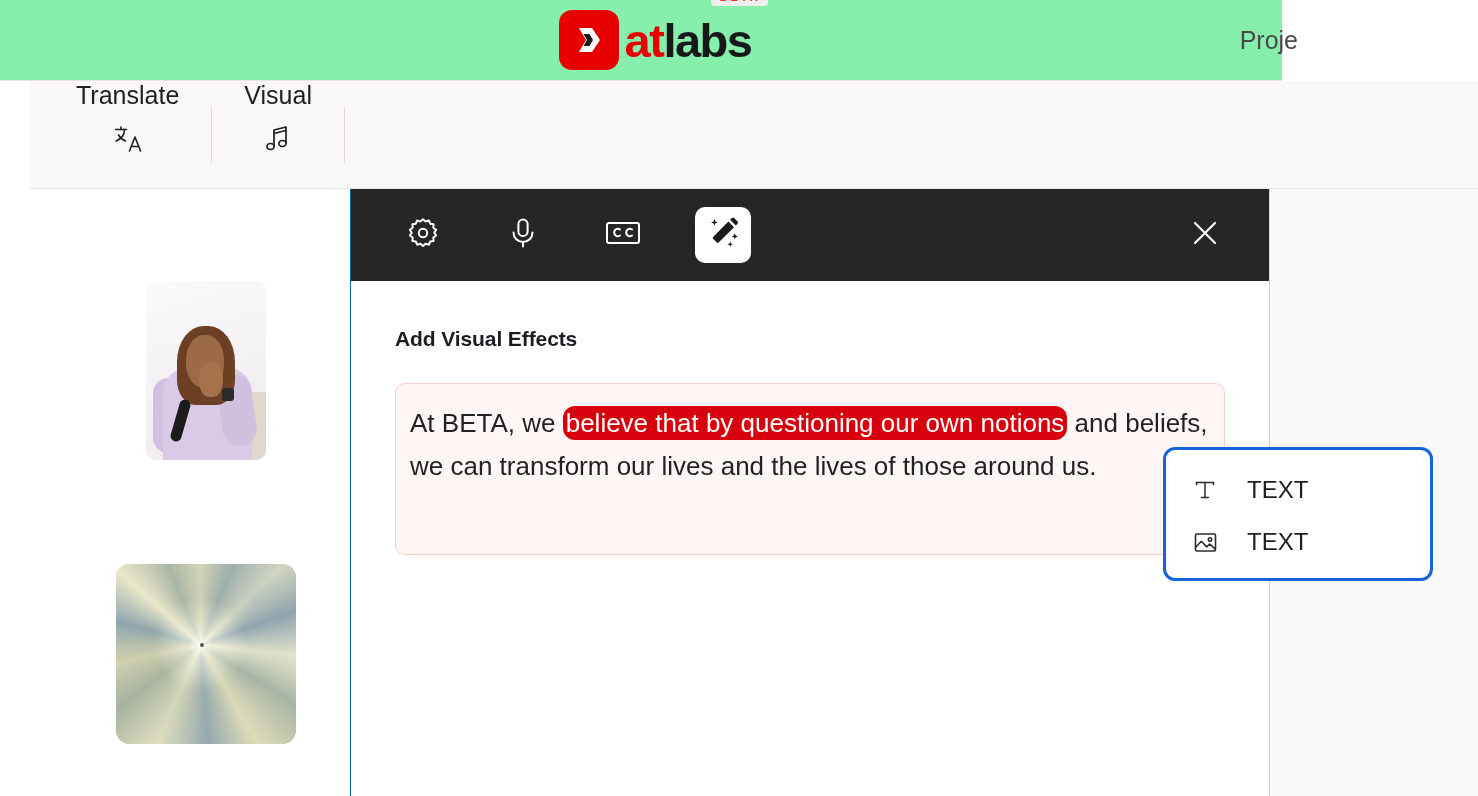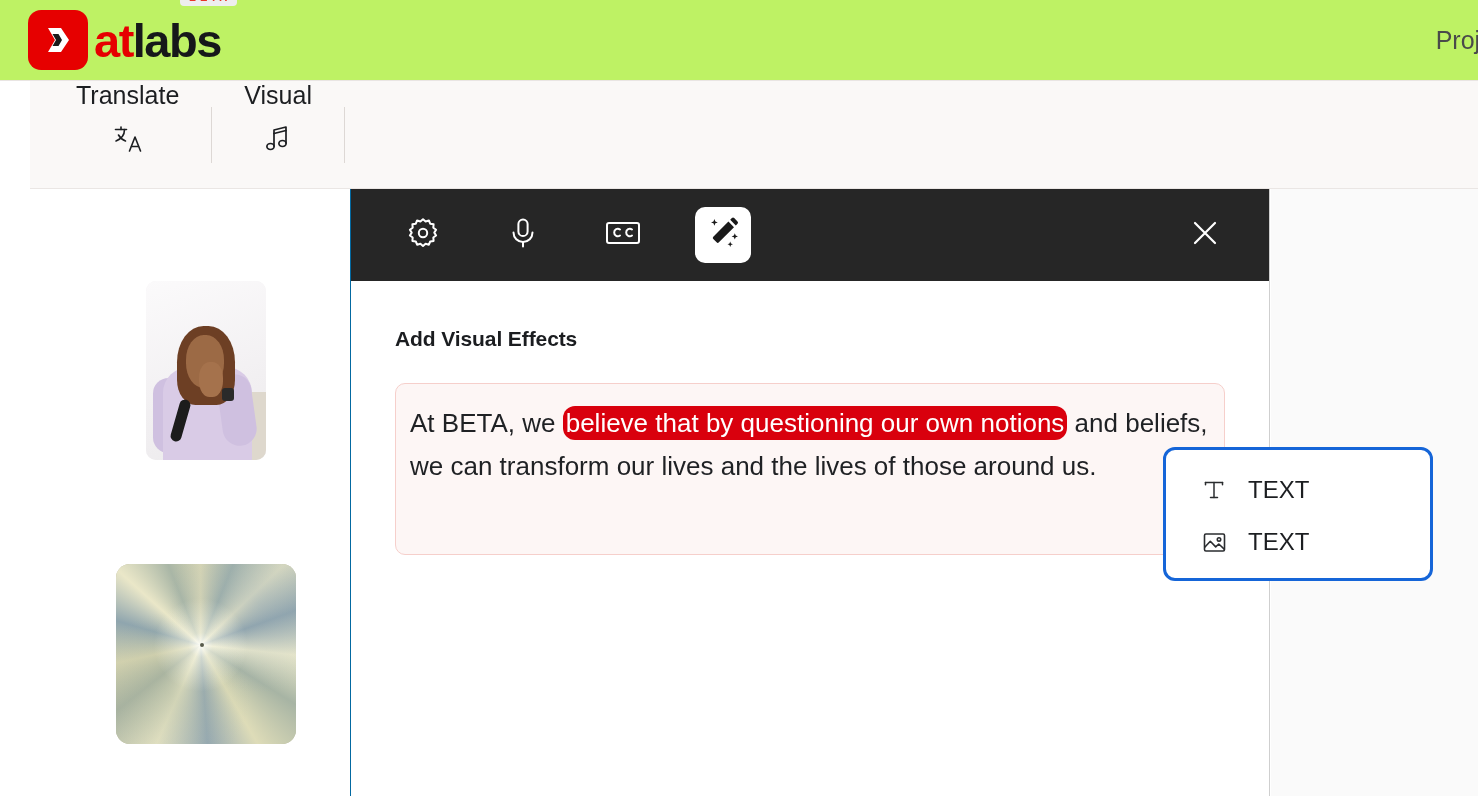--- a/index.html
+++ b/index.html
@@ -10,24 +10,24 @@
     overflow: hidden;
     background: #ffffff;
     font-family: "Liberation Sans", sans-serif;
   }
 
   .app { position: relative; width: 1478px; height: 796px; background:#ffffff; }
 
   
   .topbar {
     position: absolute; top: 0; left: 0;
-    width: 1478px; height: 81px;
-    background: #bef264;
+    width: 1282px; height: 81px;
+    background: #86efac;
     border-bottom: 1px solid #e9e5e3;
-    display: flex; align-items: center;
+    display: flex; align-items: center; justify-content: center;
   }
   .brand { display:flex; align-items:center; margin-left:28px; position:relative; }
   .logo-mark {
     width: 60px; height: 60px; border-radius: 13px;
     background: #e60000;
     display:flex; align-items:center; justify-content:center;
     flex: 0 0 auto;
   }
   .logo-word {
     font-size: 47px; font-weight: 700; letter-spacing: -1.5px;
@@ -151,22 +151,22 @@
   }
 
   
   .dropdown {
     position:absolute; left:1163px; top:447px;
     width:270px; height:134px;
     background:#ffffff; border:3px solid #1565d8; border-radius:12px;
     padding: 14px 0; z-index: 50;
   }
   .dd-item {
-    display:flex; align-items:center; gap:20px;
-    height:52px; padding: 0 0 0 34px;
+    display:flex; align-items:center; gap:28px;
+    height:52px; padding: 0 0 0 25px;
     font-size:24px; color:#1c1e21; cursor:pointer; white-space:nowrap;
   }
   .dd-ico { width:28px; display:flex; align-items:center; justify-content:center; }
 
   .right-fill {
     position:absolute; top:189px; left:1271px;
     width:207px; height:607px; background:#fafafa;
   }
 </style>
 </head>

